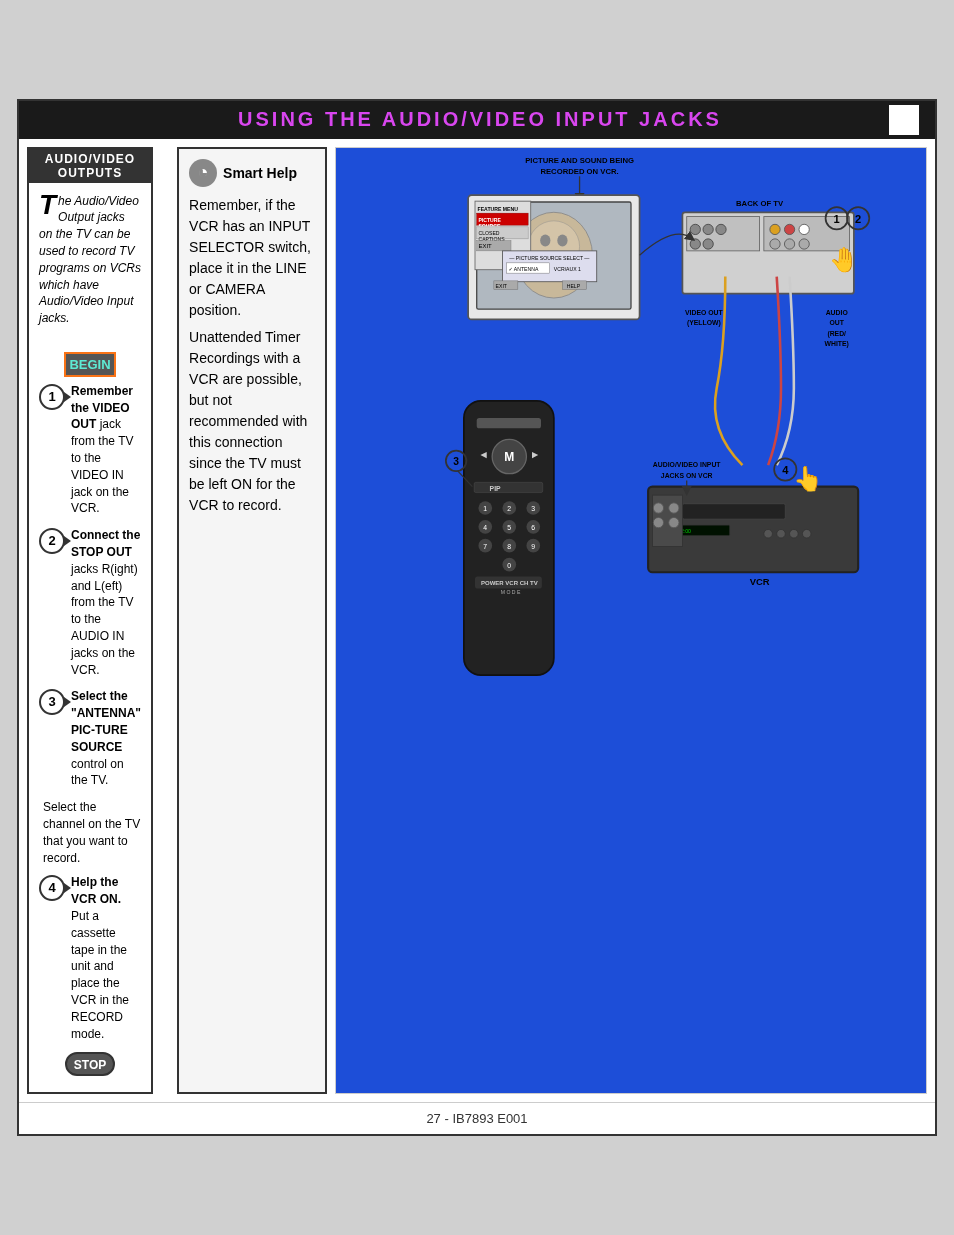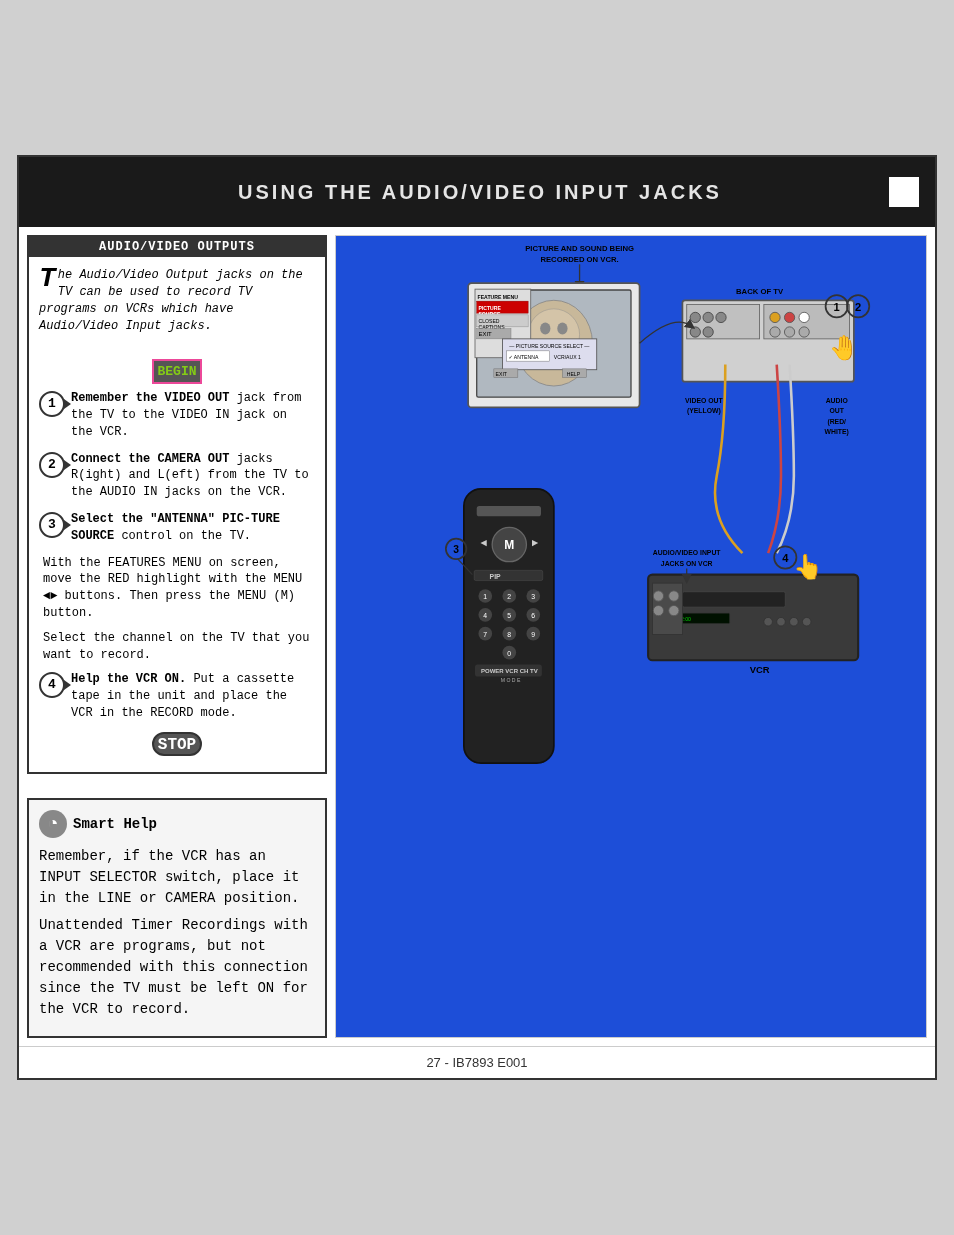--- a/index.html
+++ b/index.html
@@ -15,23 +15,23 @@
     }
     .page {
       width: 920px;
       background: #fff;
       border: 2px solid #333;
       padding: 0;
     }
     
     .page-header {
       background: #1a1a1a;
-      color: #e5e5e5;
-      text-align: center;
-      padding: 20px 16px;
+      color: #d946ef;
+      text-align: center;
+      padding: 4px 16px;
       font-size: 20px;
       font-weight: bold;
       letter-spacing: 2px;
       text-transform: uppercase;
       display: flex;
       align-items: center;
       justify-content: space-between;
     }
     .header-title {
       flex: 1;
@@ -51,23 +51,21 @@
       display: flex;
       padding: 8px;
       gap: 8px;
     }
 
     
     .left-panel {
       width: 300px;
       flex-shrink: 0;
       display: flex;
-      flex-direction: column;
       gap: 24px;
-      font-family: Liberation Mono, monospace;
     }
 
     
     .av-outputs-box {
       border: 2px solid #333;
       padding: 10px;
     }
     .av-outputs-title {
       background: #333;
       color: #fff;
@@ -93,22 +91,22 @@
       margin-top: -2px;
     }
     .av-outputs-intro p {
       font-style: italic;
       font-size: 12px;
       line-height: 1.4;
     }
     .begin-btn {
       display: inline-block;
       background: #555;
-      color: #84cc16;
-      border: 2px solid #ec4899;
+      color: #5eead4;
+      border: 2px solid #f97316;
       padding: 3px 3px;
       font-weight: bold;
       font-size: 13px;
       text-align: center;
       margin: 6px auto;
       display: block;
       width: fit-content;
       margin-left: auto;
       margin-right: auto;
     }
@@ -162,21 +160,21 @@
     .stop-btn {
       display: block;
       width: 50px;
       height: 24px;
       background: #555;
       color: #fff;
       border: 2px solid #333;
       border-radius: 12px;
       text-align: center;
       font-weight: bold;
-      font-size: 16px;
+      font-size: 12px;
       line-height: 22px;
       margin: 6px auto;
     }
 
     
     .smart-help-box {
       border: 2px solid #333;
       padding: 10px;
       background: #f5f5f5;
     }
@@ -262,51 +260,50 @@
         <div class="step">
           <div class="step-num">1</div>
           <div class="step-text">
             <strong>Remember the VIDEO OUT</strong><span> jack from the TV to the VIDEO IN jack on the VCR.</span>
           </div>
         </div>
 
         <div class="step">
           <div class="step-num">2</div>
           <div class="step-text">
-            <strong>Connect the CAMERA OUT</strong><span> jacks R(ight) and L(eft) from the TV to the AUDIO IN jacks on the VCR.</span>
+            <strong>Connect the STOP OUT</strong><span> jacks R(ight) and L(eft) from the TV to the AUDIO IN jacks on the VCR.</span>
           </div>
         </div>
 
         <div class="step">
           <div class="step-num">3</div>
           <div class="step-text">
             <strong>Select the "ANTENNA" PIC-TURE SOURCE</strong><span> control on the TV.</span>
           </div>
         </div>
-        <div class="step-sub">With the FEATURES MENU on screen, move the RED highlight with the MENU ◄► buttons. Then press the MENU (M) button.</div>
         <div class="step-sub">Select the channel on the TV that you want to record.</div>
 
         <div class="step">
           <div class="step-num">4</div>
           <div class="step-text">
             <strong>Help the VCR ON.</strong><span> Put a cassette tape in the unit and place the VCR in the RECORD mode.</span>
           </div>
         </div>
 
         <div class="stop-btn">STOP</div>
       </div>
 
       <div class="smart-help-box">
         <div class="smart-help-title">
           <div class="smart-help-icon">◔</div>
           <span>Smart Help</span>
         </div>
         <div class="smart-help-text">
           <p>Remember, if the VCR has an INPUT SELECTOR switch, place it in the LINE or CAMERA position.</p>
-          <p>Unattended Timer Recordings with a VCR are programs, but not recommended with this connection since the TV must be left ON for the VCR to record.</p>
+          <p>Unattended Timer Recordings with a VCR are possible, but not recommended with this connection since the TV must be left ON for the VCR to record.</p>
         </div>
       </div>
     </div>
 
     <div class="right-panel">
       <svg class="diagram-svg" viewBox="0 0 580 700" xmlns="http://www.w3.org/2000/svg">
 
         <text x="230" y="18" text-anchor="middle" font-size="9" font-weight="bold">PICTURE AND SOUND BEING</text>
         <text x="230" y="30" text-anchor="middle" font-size="9" font-weight="bold">RECORDED ON VCR.</text>
 

